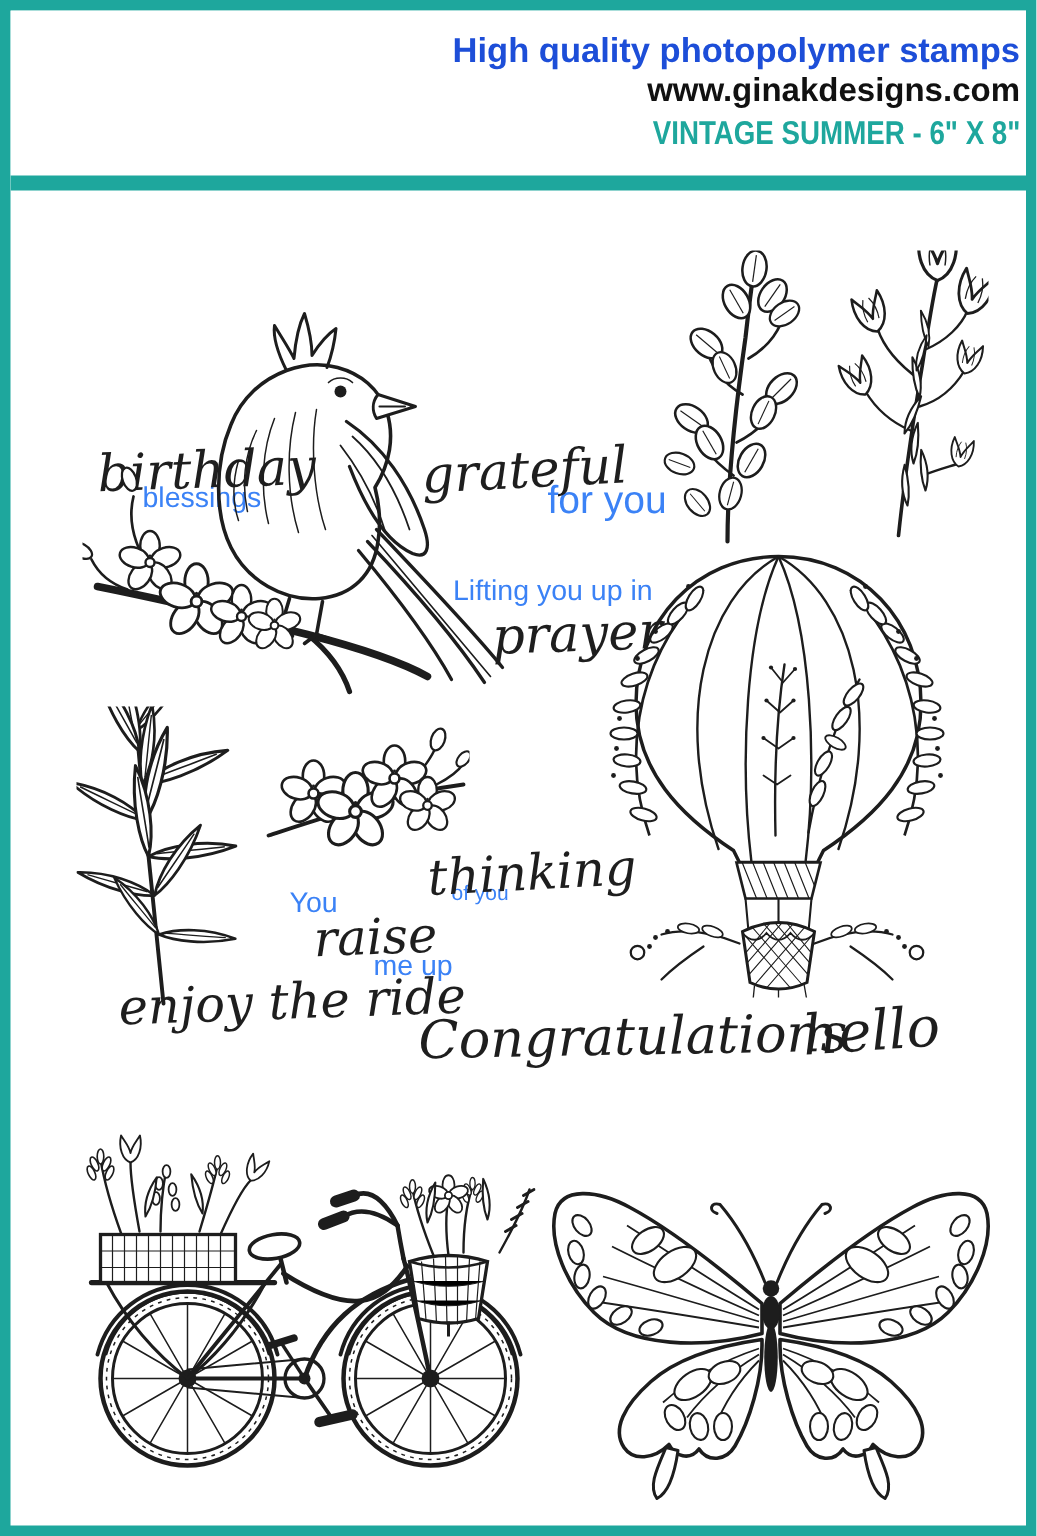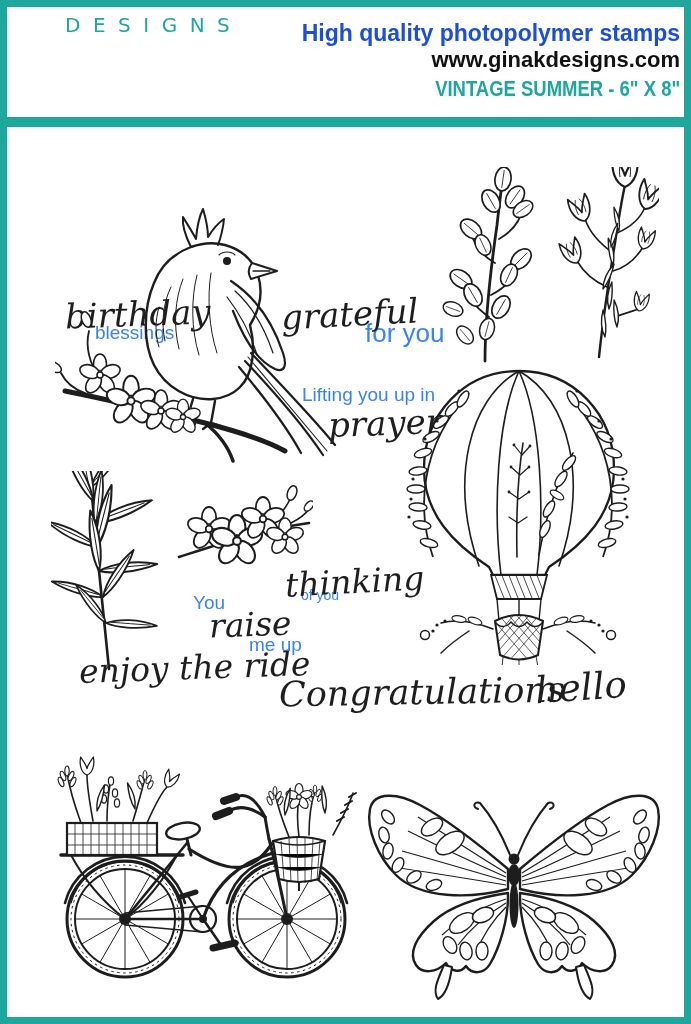--- a/index.html
+++ b/index.html
@@ -55,21 +55,20 @@
   .canvas .stamp{position:absolute;}
   .art{position:absolute;}
 </style>
 </head>
 <body>
 
 <div class="page">
 
   <header class="header">
     <div class="logo">
-      <div class="logo-sub">DESIGNS</div>
     </div>
     <div class="header-right">
       <div class="tagline">High quality photopolymer stamps</div>
       <div class="website">www.ginakdesigns.com</div>
       <div class="product-title">VINTAGE SUMMER - 6" X 8"</div>
     </div>
   </header>
 
   <div class="divider"></div>
 

